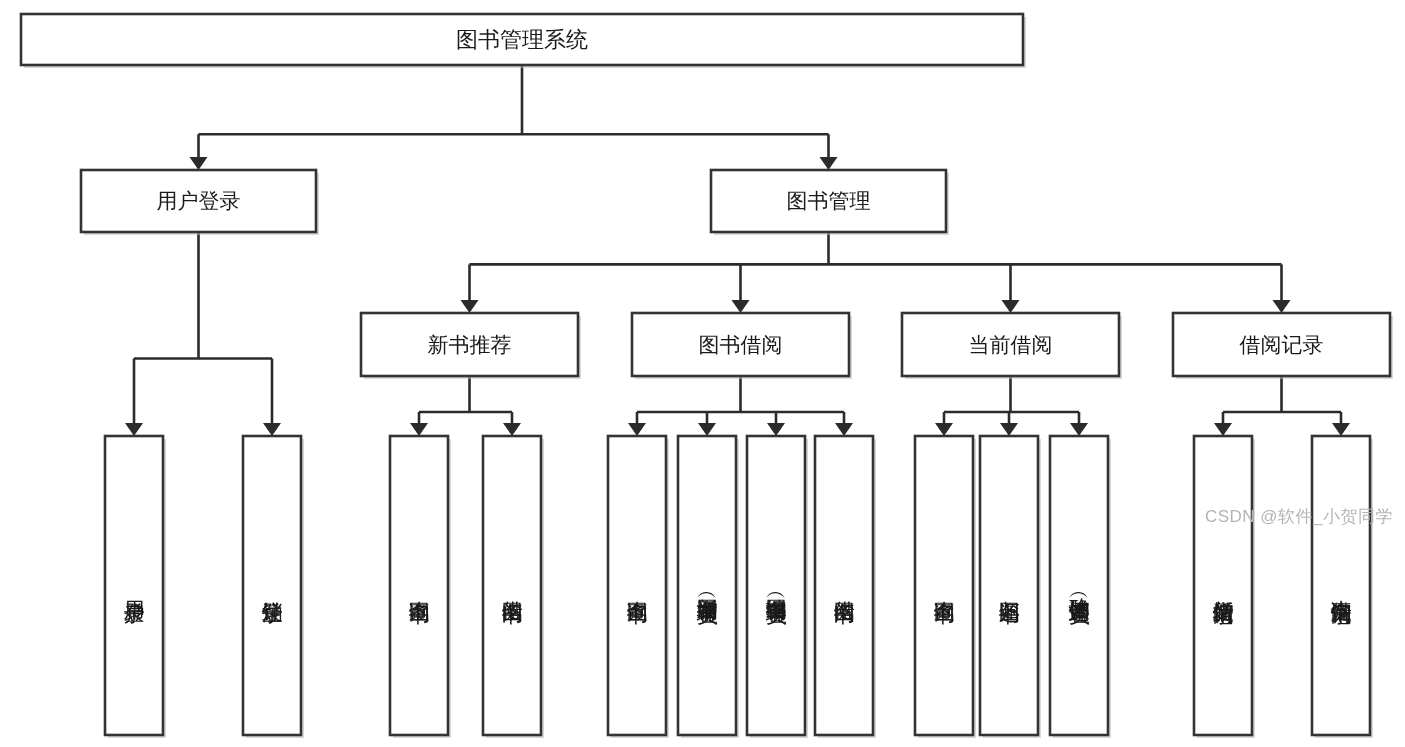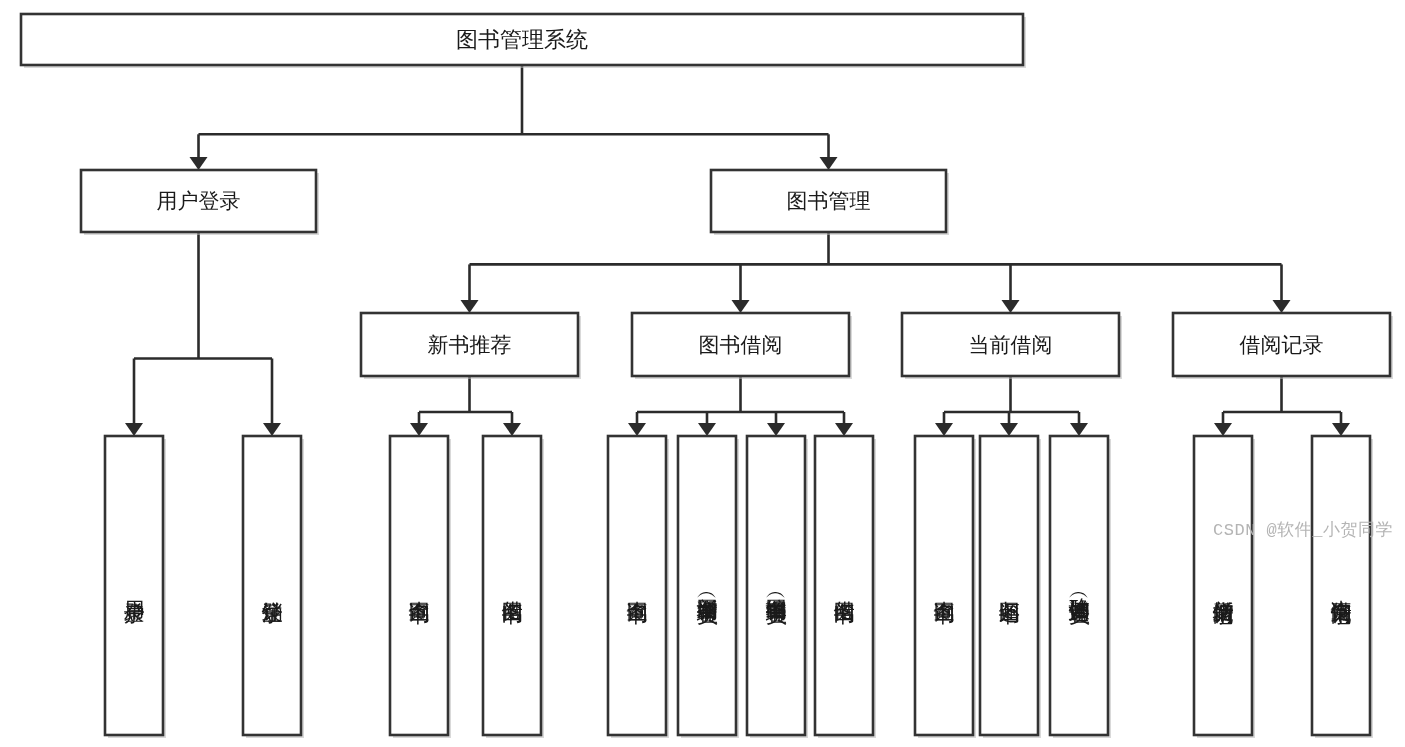--- a/index.html
+++ b/index.html
@@ -64,22 +64,22 @@
     line-height: 1.06;
     color: #1a1a1a;
     letter-spacing: 1px;
     text-align: center;
     white-space: nowrap;
     user-select: none;
   }
   #watermark {
     position: absolute;
     right: 12px;
-    bottom: 9px;
-    font-family: Liberation Mono, monospace;
+    bottom: 22px;
+    font-family: Liberation Sans, sans-serif;
     font-size: 17px;
     color: #b4b4b4;
     letter-spacing: 0.5px;
     white-space: nowrap;
   }
 </style>
 </head>
 <body>
 
 <div id="diagram-root">

